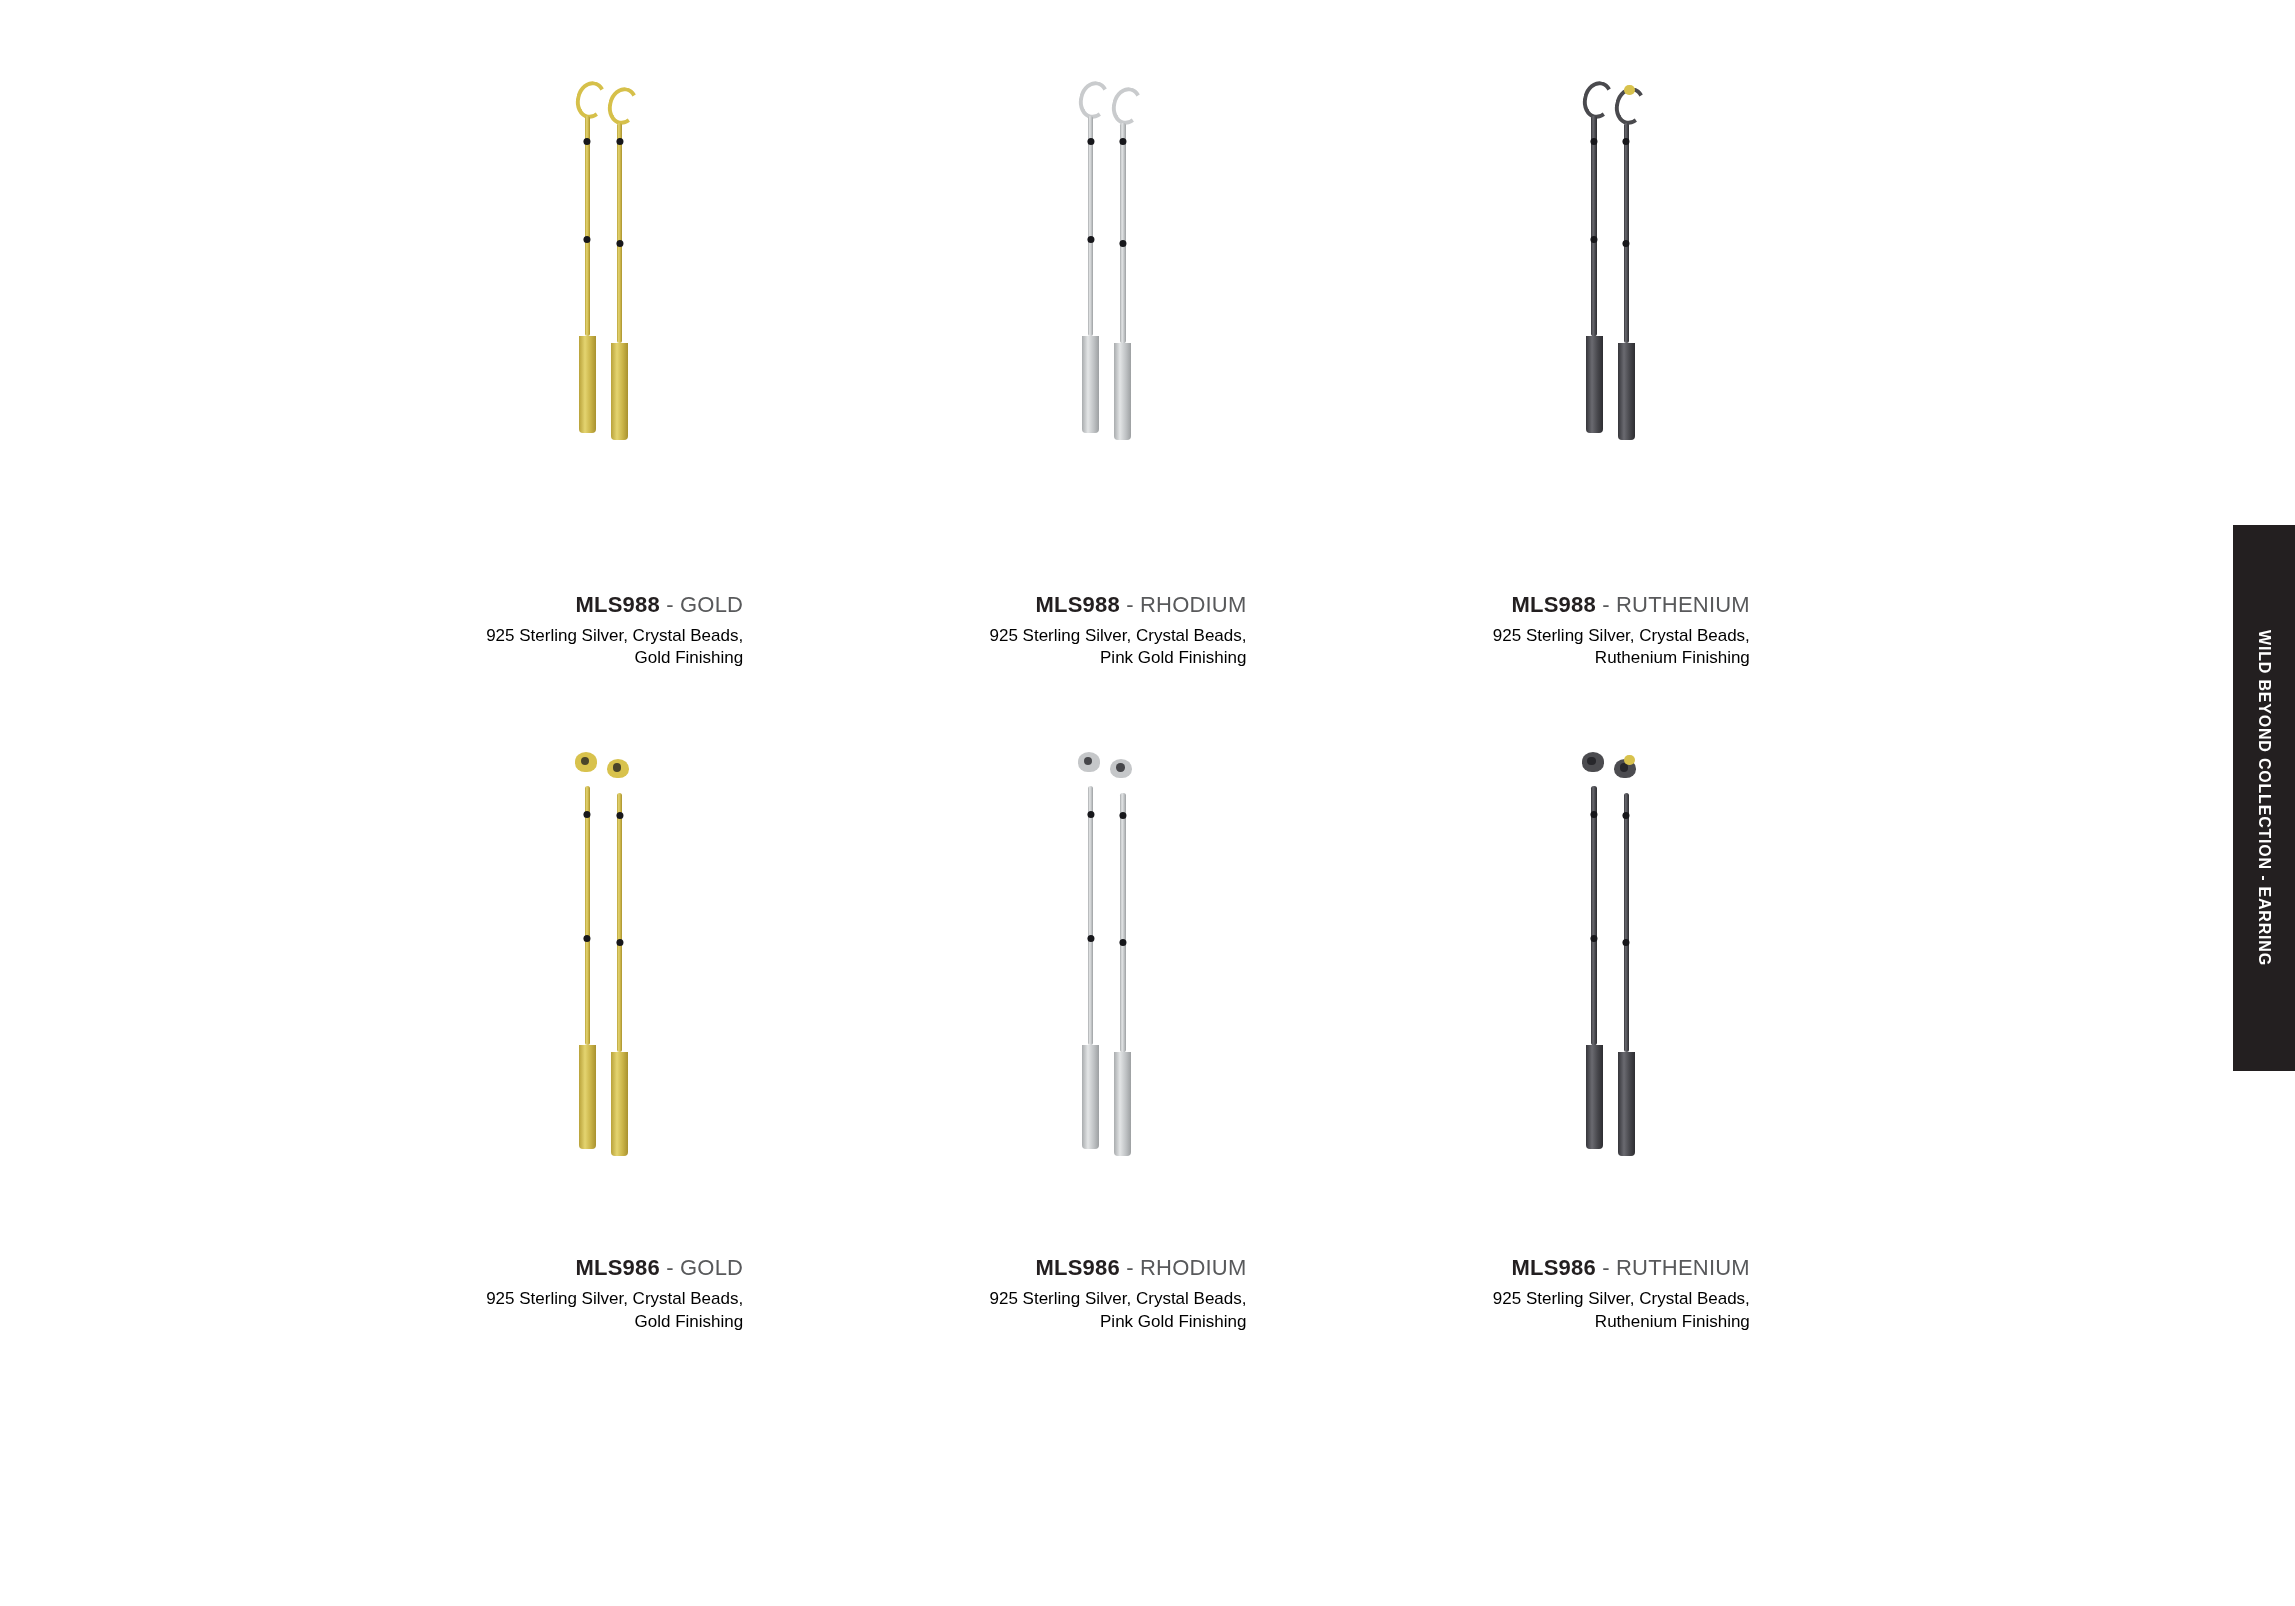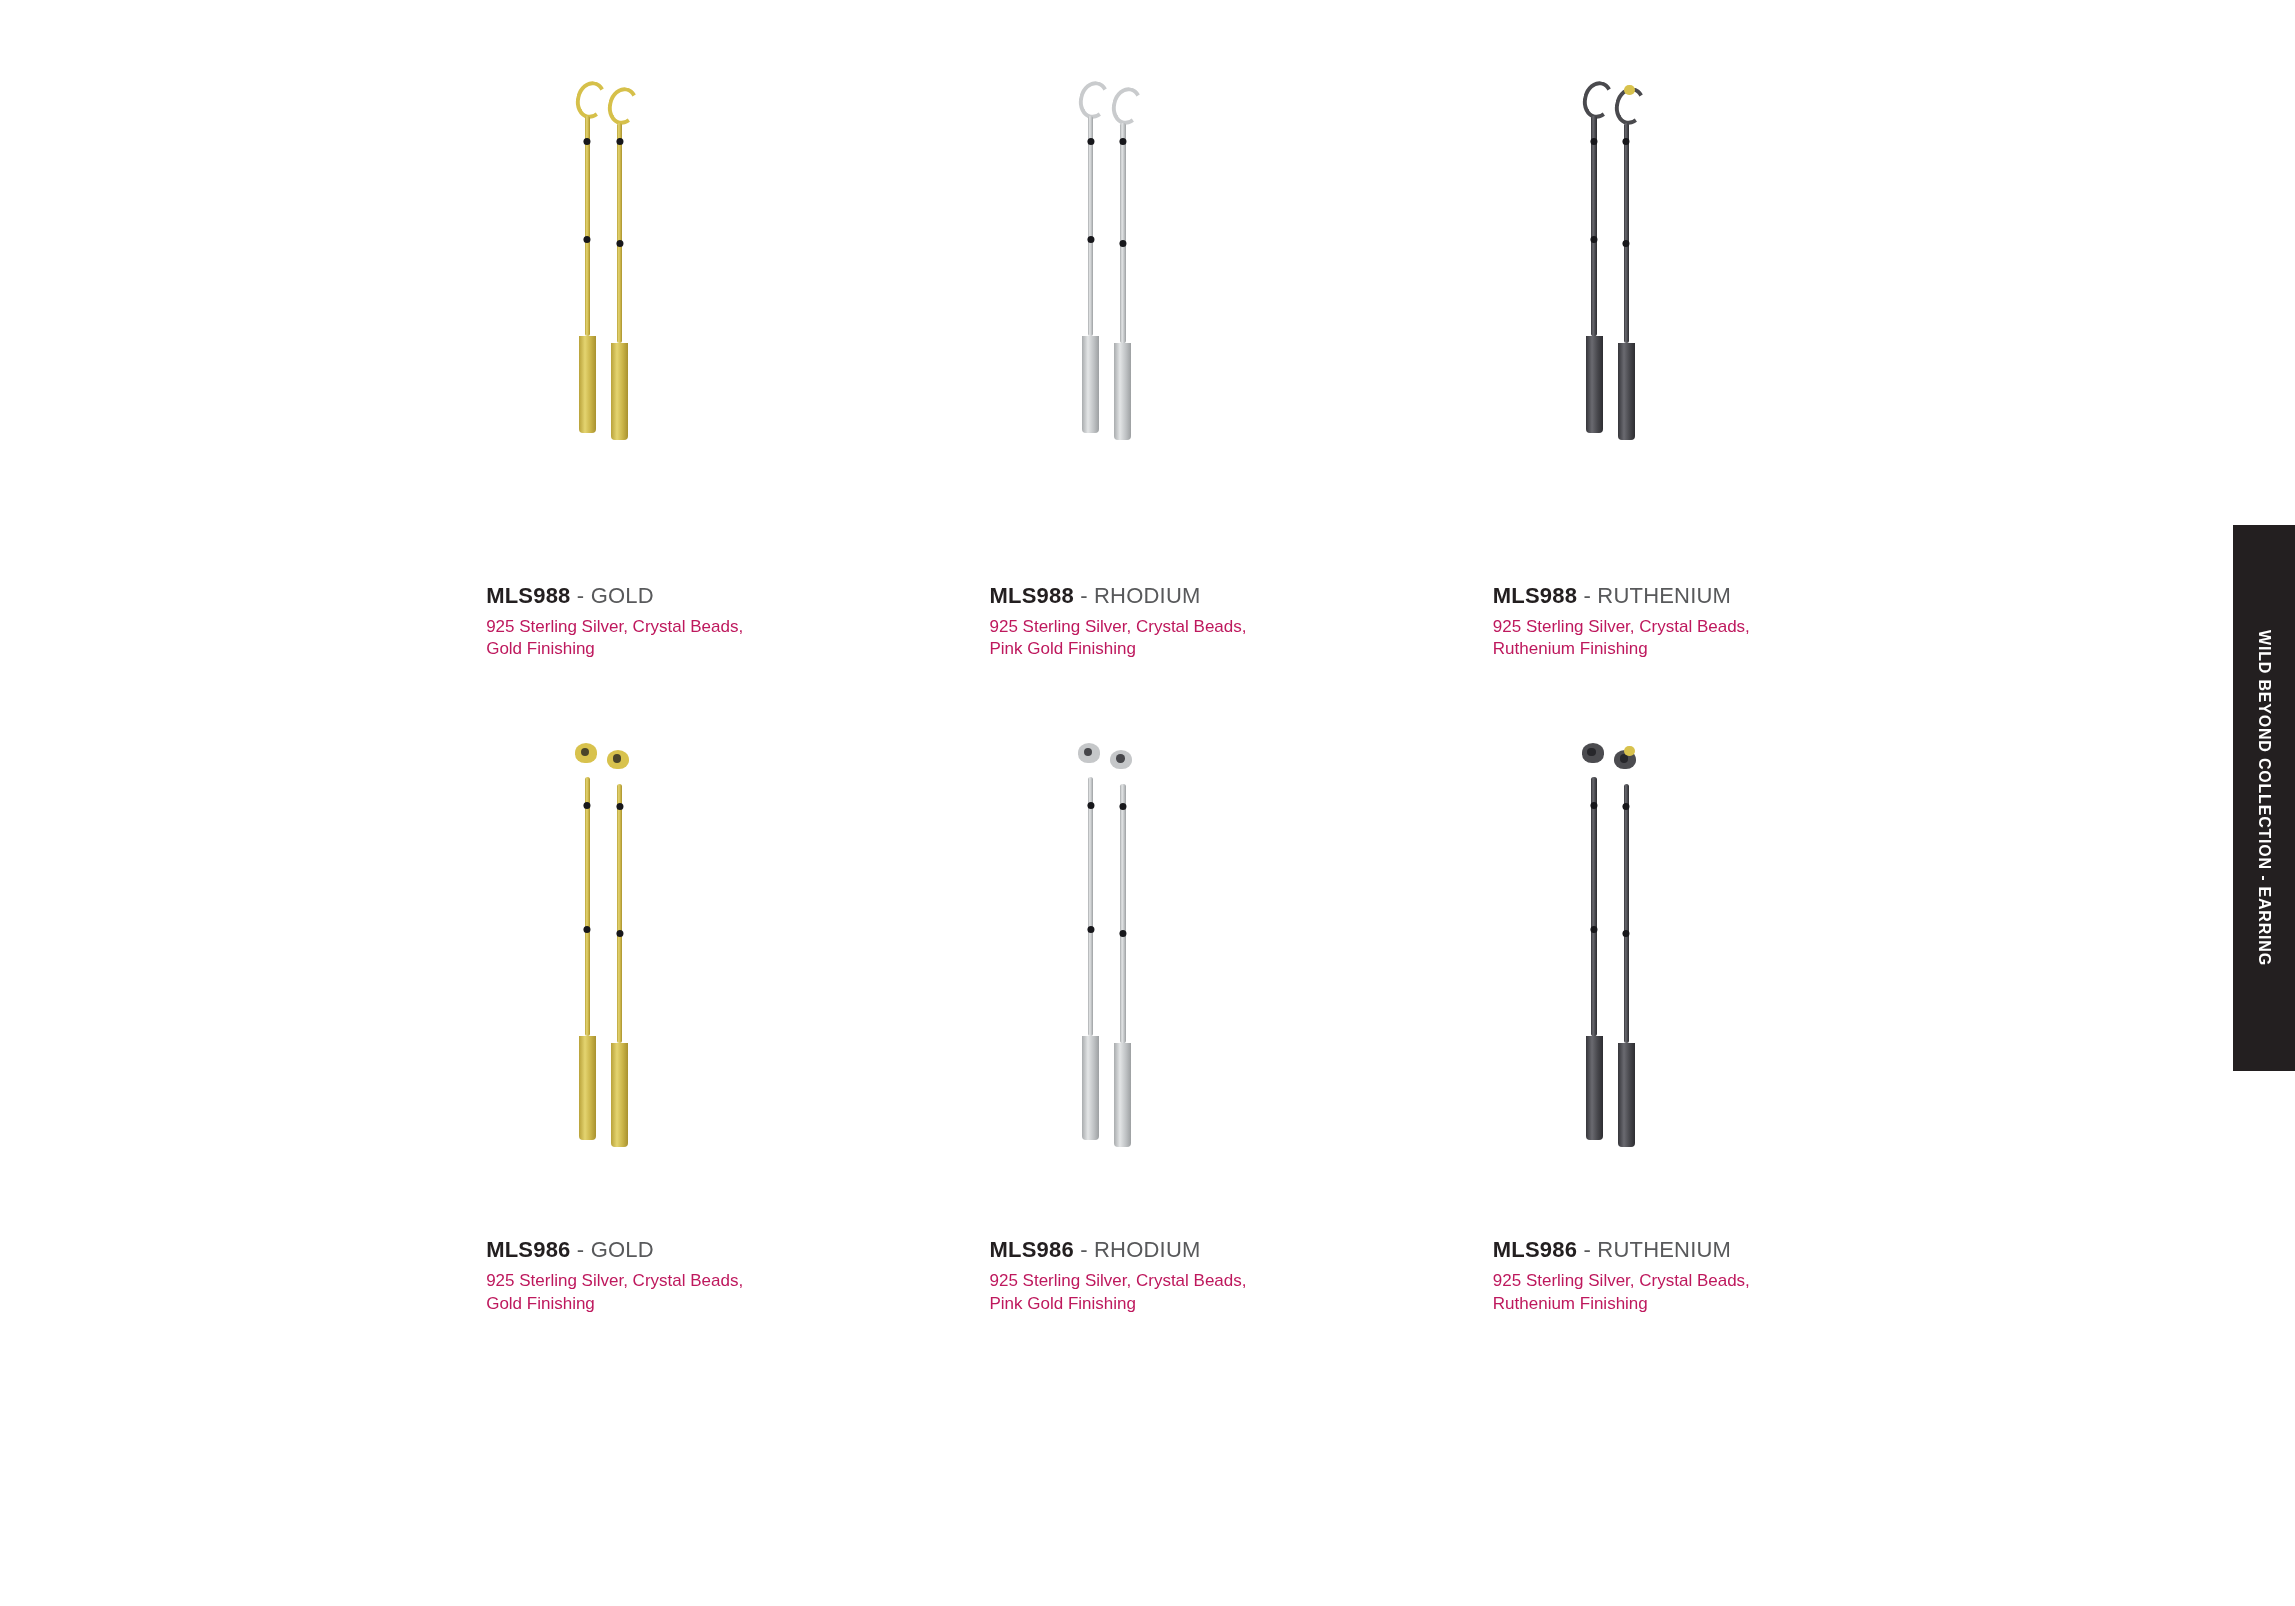--- a/index.html
+++ b/index.html
@@ -169,38 +169,38 @@
   .finish-ruthenium .stud,
   .finish-ruthenium .stud-cap  { background: #4c4c50; }
   .finish-ruthenium .chain,
   .finish-ruthenium .tassel    { background: linear-gradient(90deg,#35353a 0%, #6a6a70 35%, #46464b 70%, #2d2d31 100%); }
 
   
   .cap-gold { background: #d8c24d !important; }
 
   
   .product-caption {
-    text-align: left;
-    margin-top: 6px;
+    text-align: right;
+    margin-top: 15px;
   }
   .caption-title {
     font-size: 22px;
     color: #58595b;
     letter-spacing: 0.2px;
     white-space: nowrap;
   }
   .caption-title .code {
     font-weight: bold;
     color: #231f20;
   }
   .caption-desc {
     margin-top: 6.5px;
     font-size: 17px;
     line-height: 1.35;
-    color: #be185d;
+    color: #000000;
   }
 </style>
 </head>
 <body>
 
 <div id="catalog-grid">
 
   <div class="product-row row-1">
 
     <div class="product-cell">

